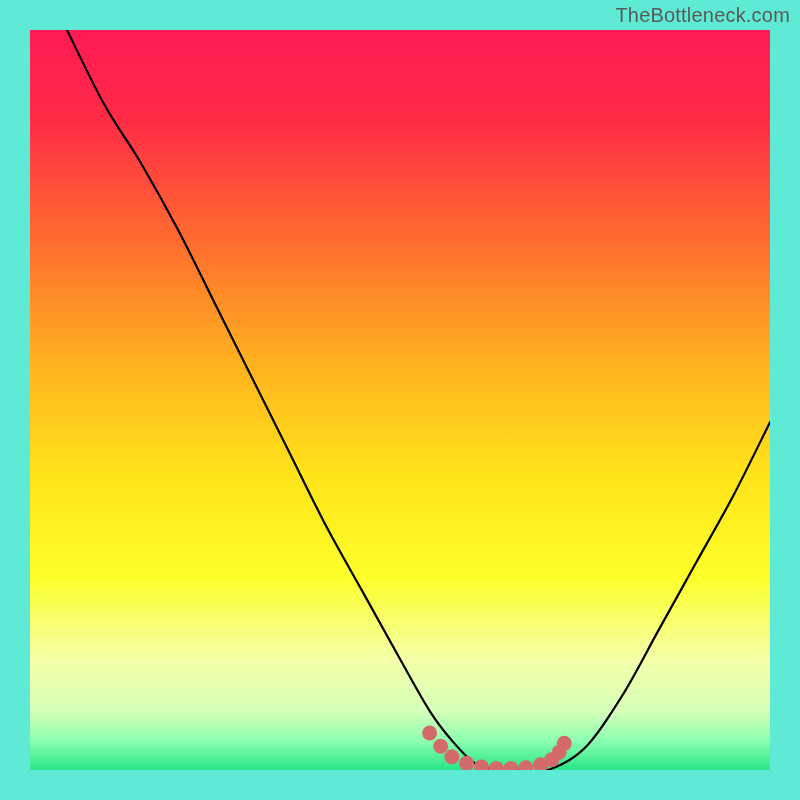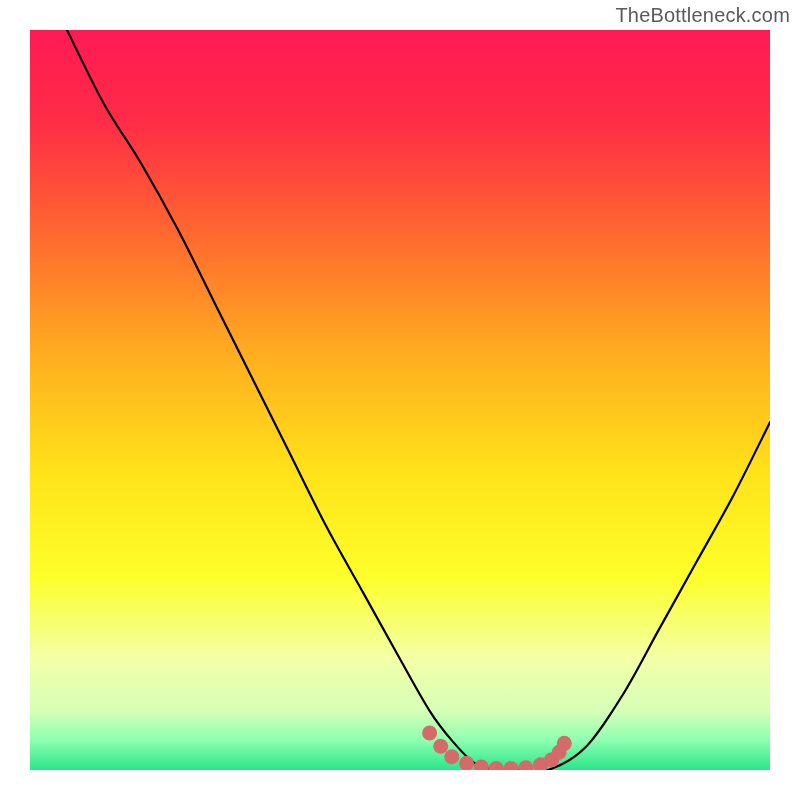--- a/index.html
+++ b/index.html
@@ -10,21 +10,21 @@
     background: #000;
     overflow: hidden;
     font-family: Arial, Helvetica, sans-serif;
   }
   .frame {
     position: absolute;
     left: 0;
     top: 0;
     width: 800px;
     height: 800px;
-    background: #ffffff;
+    background: #5eead4;
   }
   .plot {
     position: absolute;
     left: 30px;
     top: 30px;
     width: 740px;
     height: 740px;
     overflow: hidden;
   }
   .gradient {

